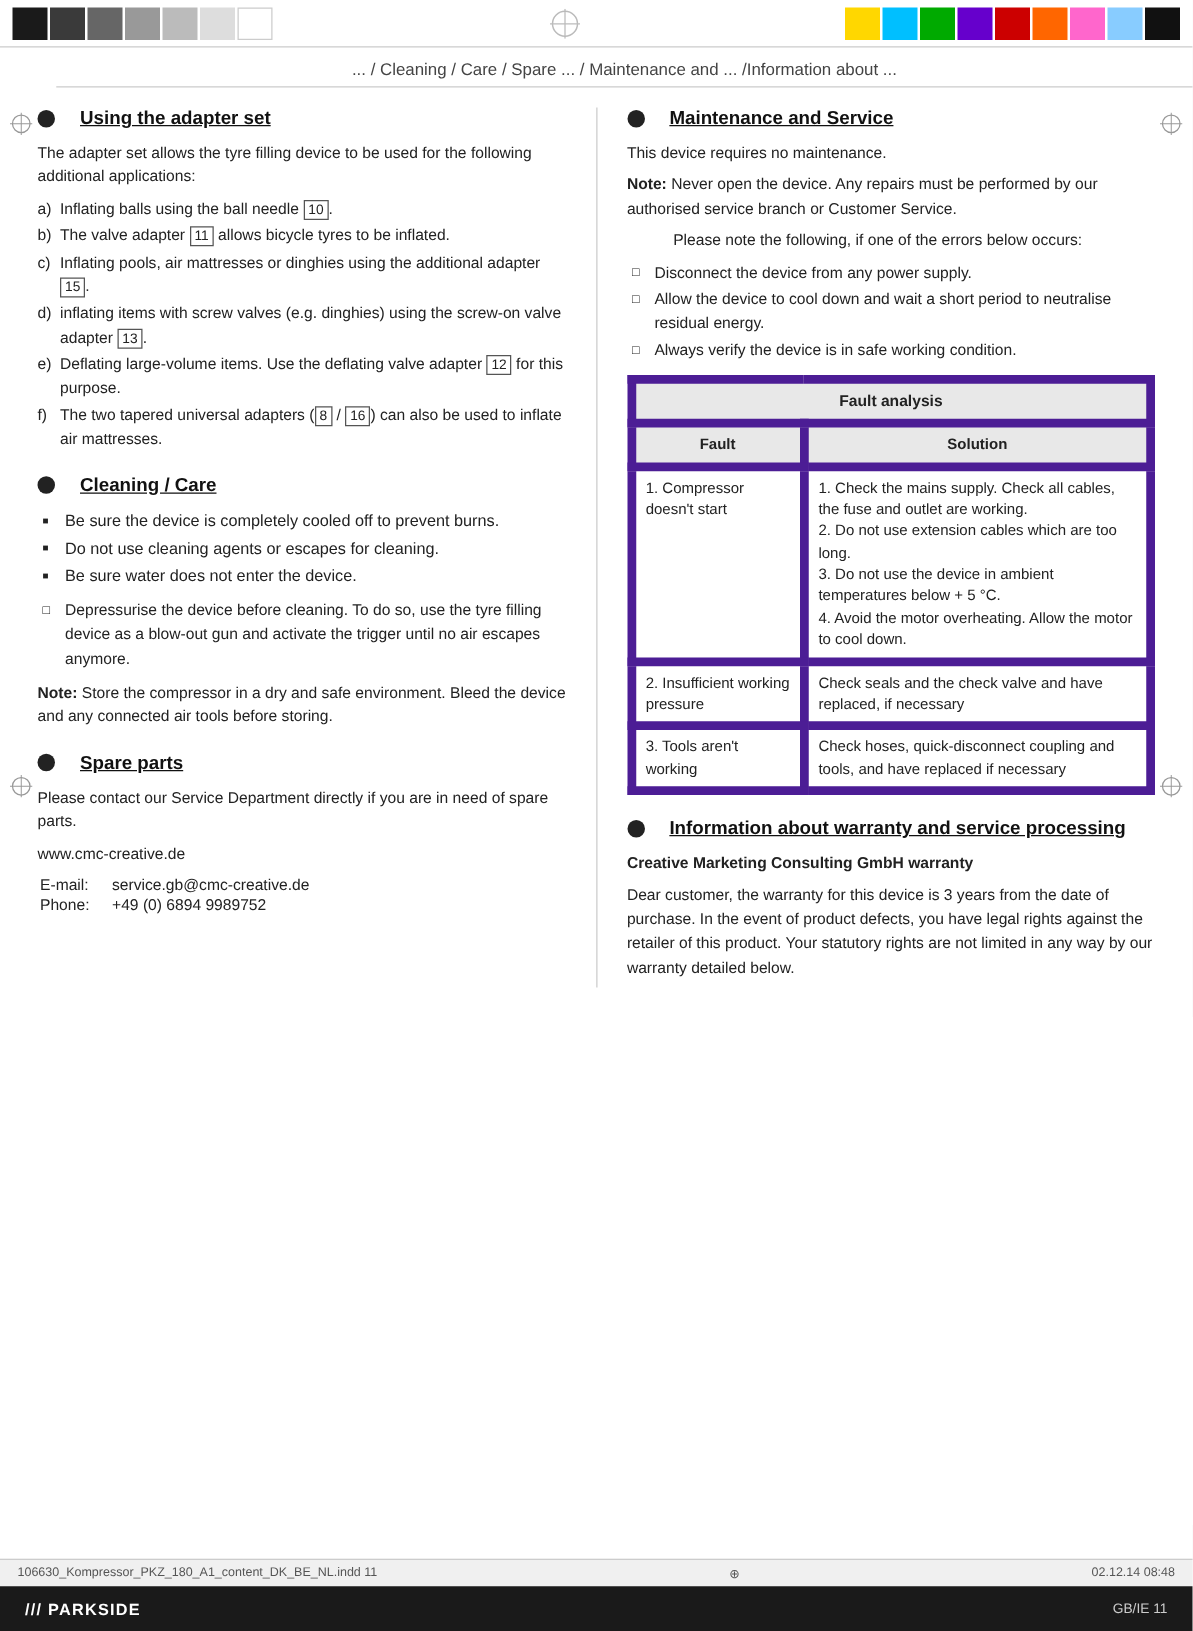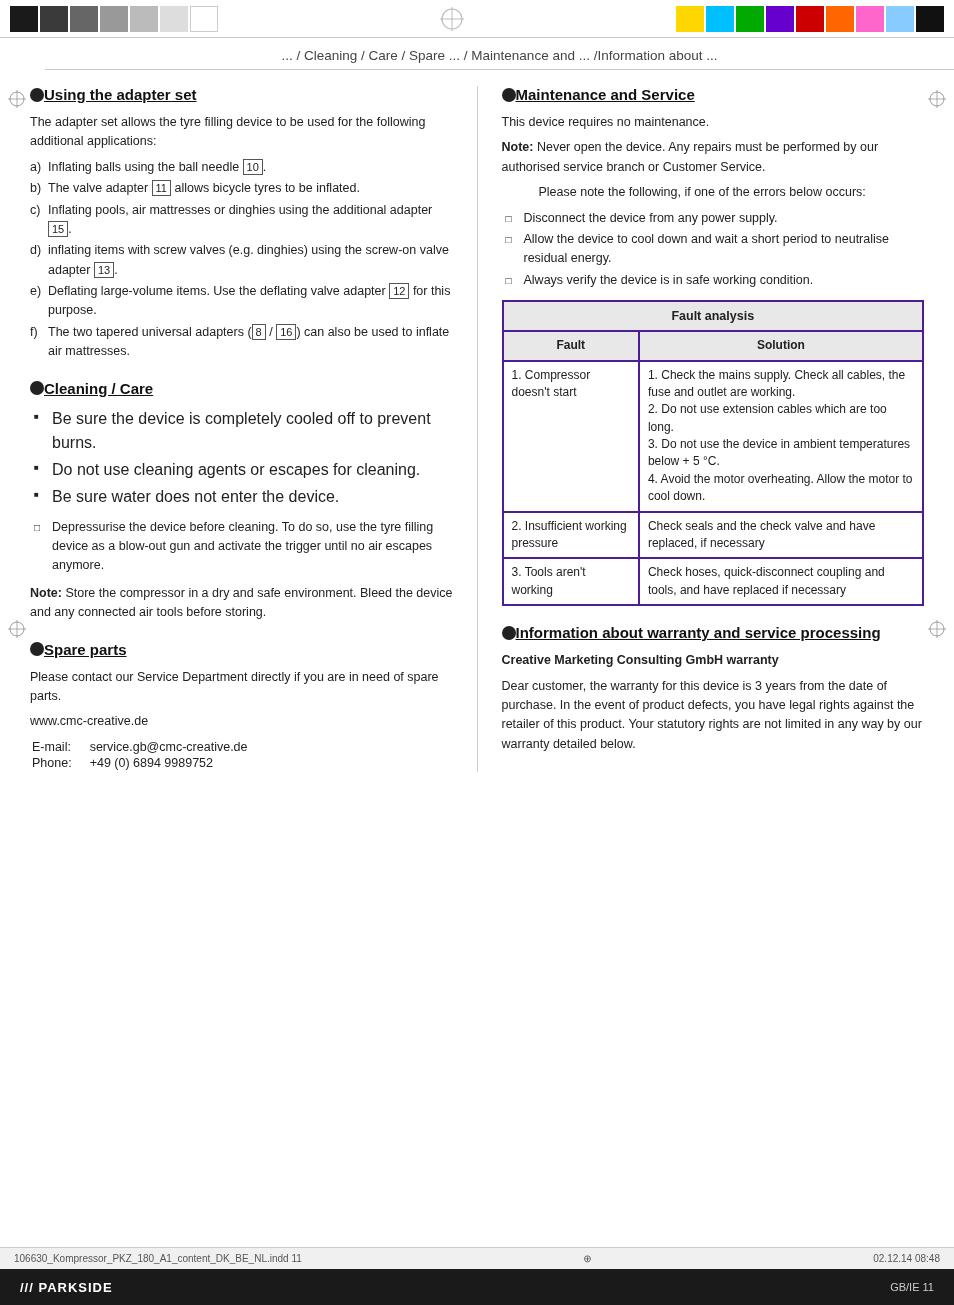--- a/index.html
+++ b/index.html
@@ -87,21 +87,21 @@
     }
     .col-right {
       flex: 1;
       padding-left: 24px;
     }
 
     
     .section-heading {
       display: flex;
       align-items: center;
-      gap: 0;
+      gap: 20px;
       margin-bottom: 10px;
     }
     .bullet-circle {
       width: 14px;
       height: 14px;
       border-radius: 50%;
       background: #222;
       flex-shrink: 0;
     }
     .section-heading h2 {
@@ -147,21 +147,21 @@
       line-height: 1.3;
     }
 
     
     .sq-list {
       list-style: none;
       padding: 0;
       margin: 4px 0 8px 4px;
     }
     .sq-list li {
-      font-size: 16px;
+      font-size: 13px;
       line-height: 1.55;
       margin-bottom: 2px;
       padding-left: 18px;
       position: relative;
     }
     .sq-list li::before {
       content: '■';
       position: absolute;
       left: 0;
       font-size: 8px;
@@ -196,21 +196,21 @@
     }
 
     
     .fault-table {
       width: 100%;
       border-collapse: collapse;
       margin-top: 10px;
       font-size: 12px;
     }
     .fault-table th, .fault-table td {
-      border: 2px solid #4c1d95;
+      border: 7px solid #4c1d95;
       padding: 5px 8px;
       vertical-align: top;
       line-height: 1.45;
     }
     .fault-table thead th {
       background: #e8e8e8;
       font-weight: bold;
     }
     .fault-table .fault-header-row th {
       background: #e8e8e8;

